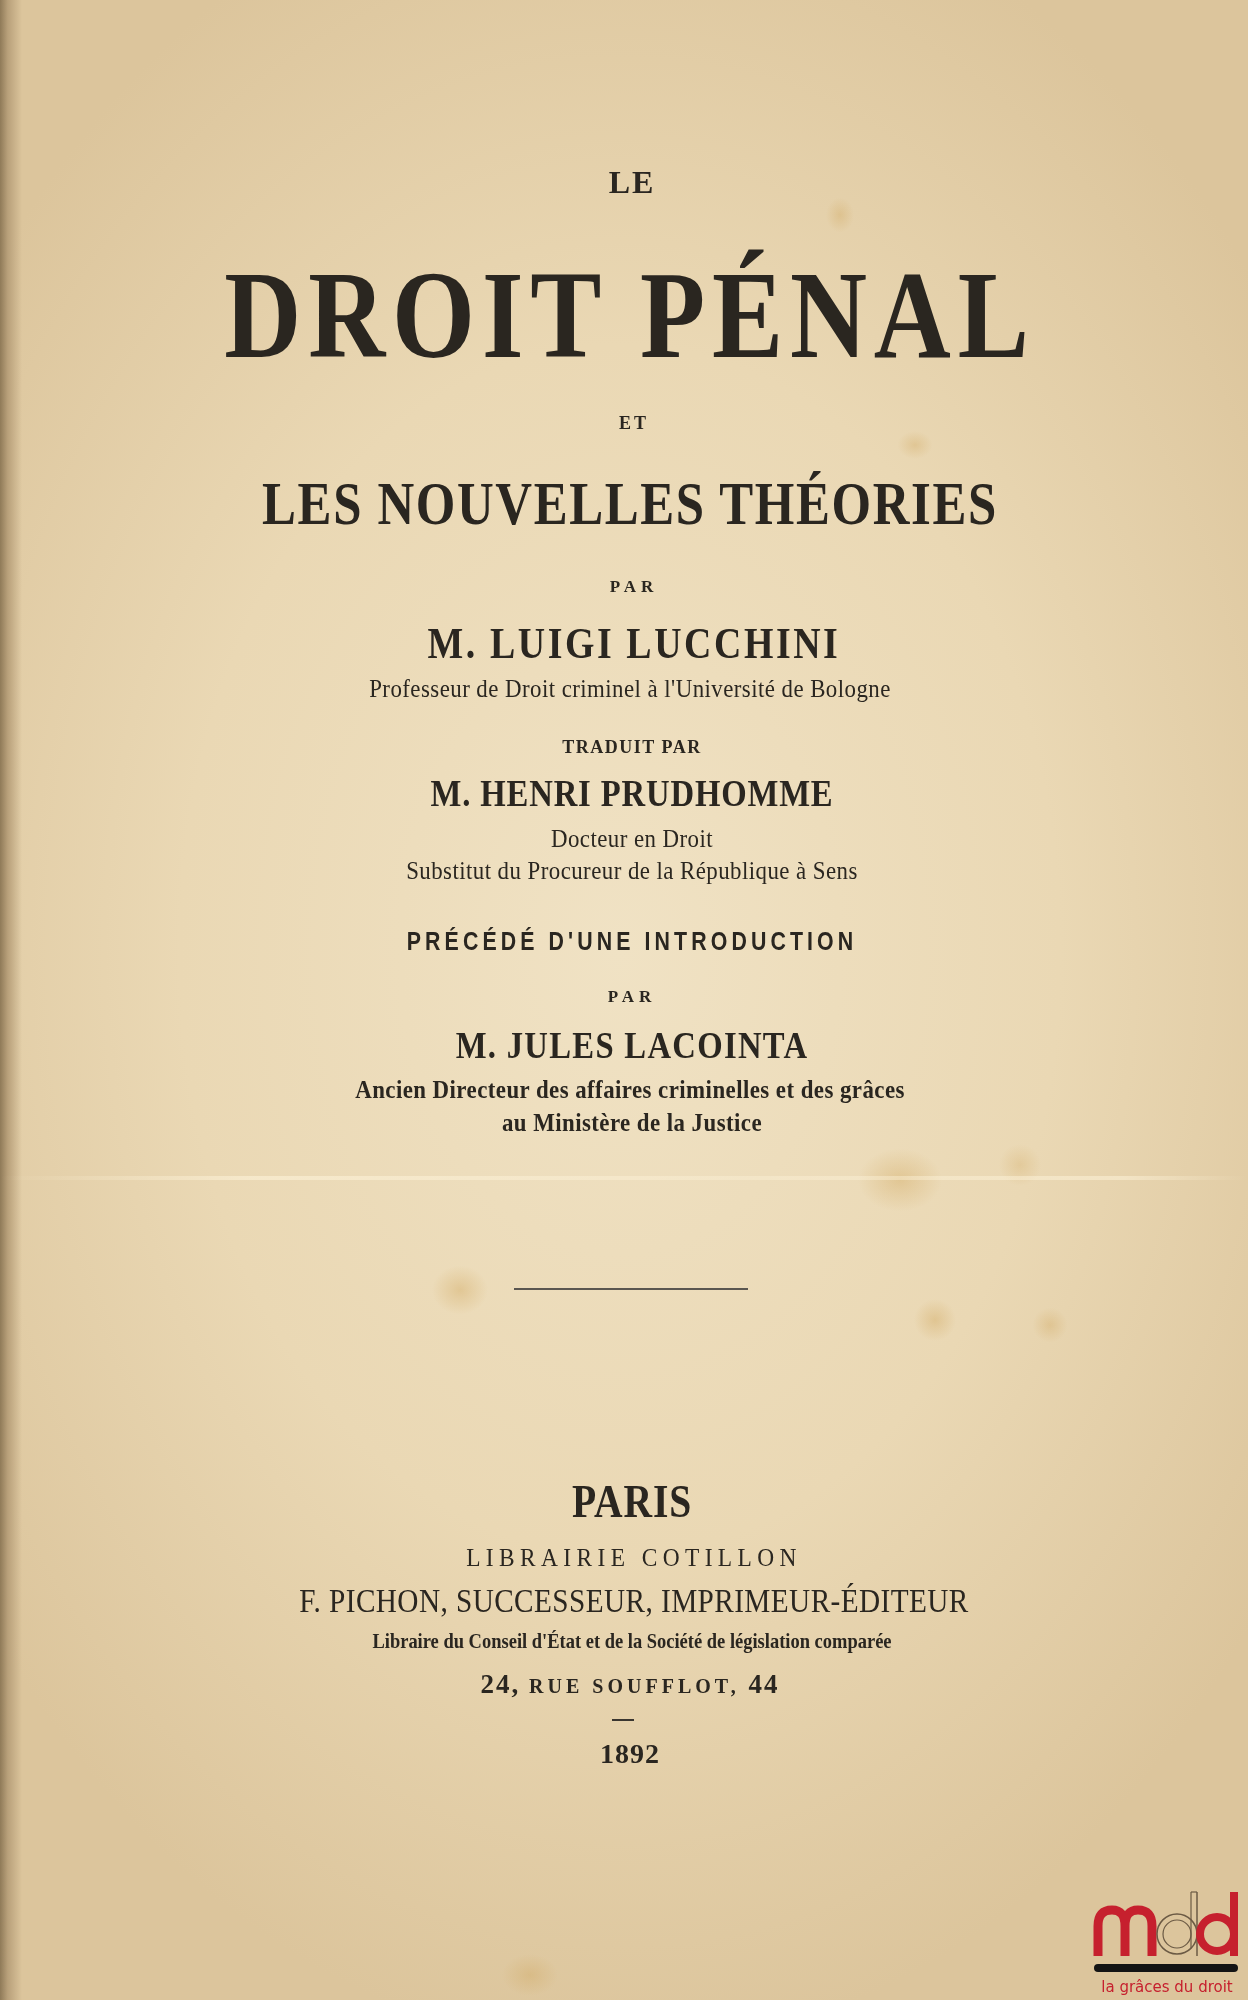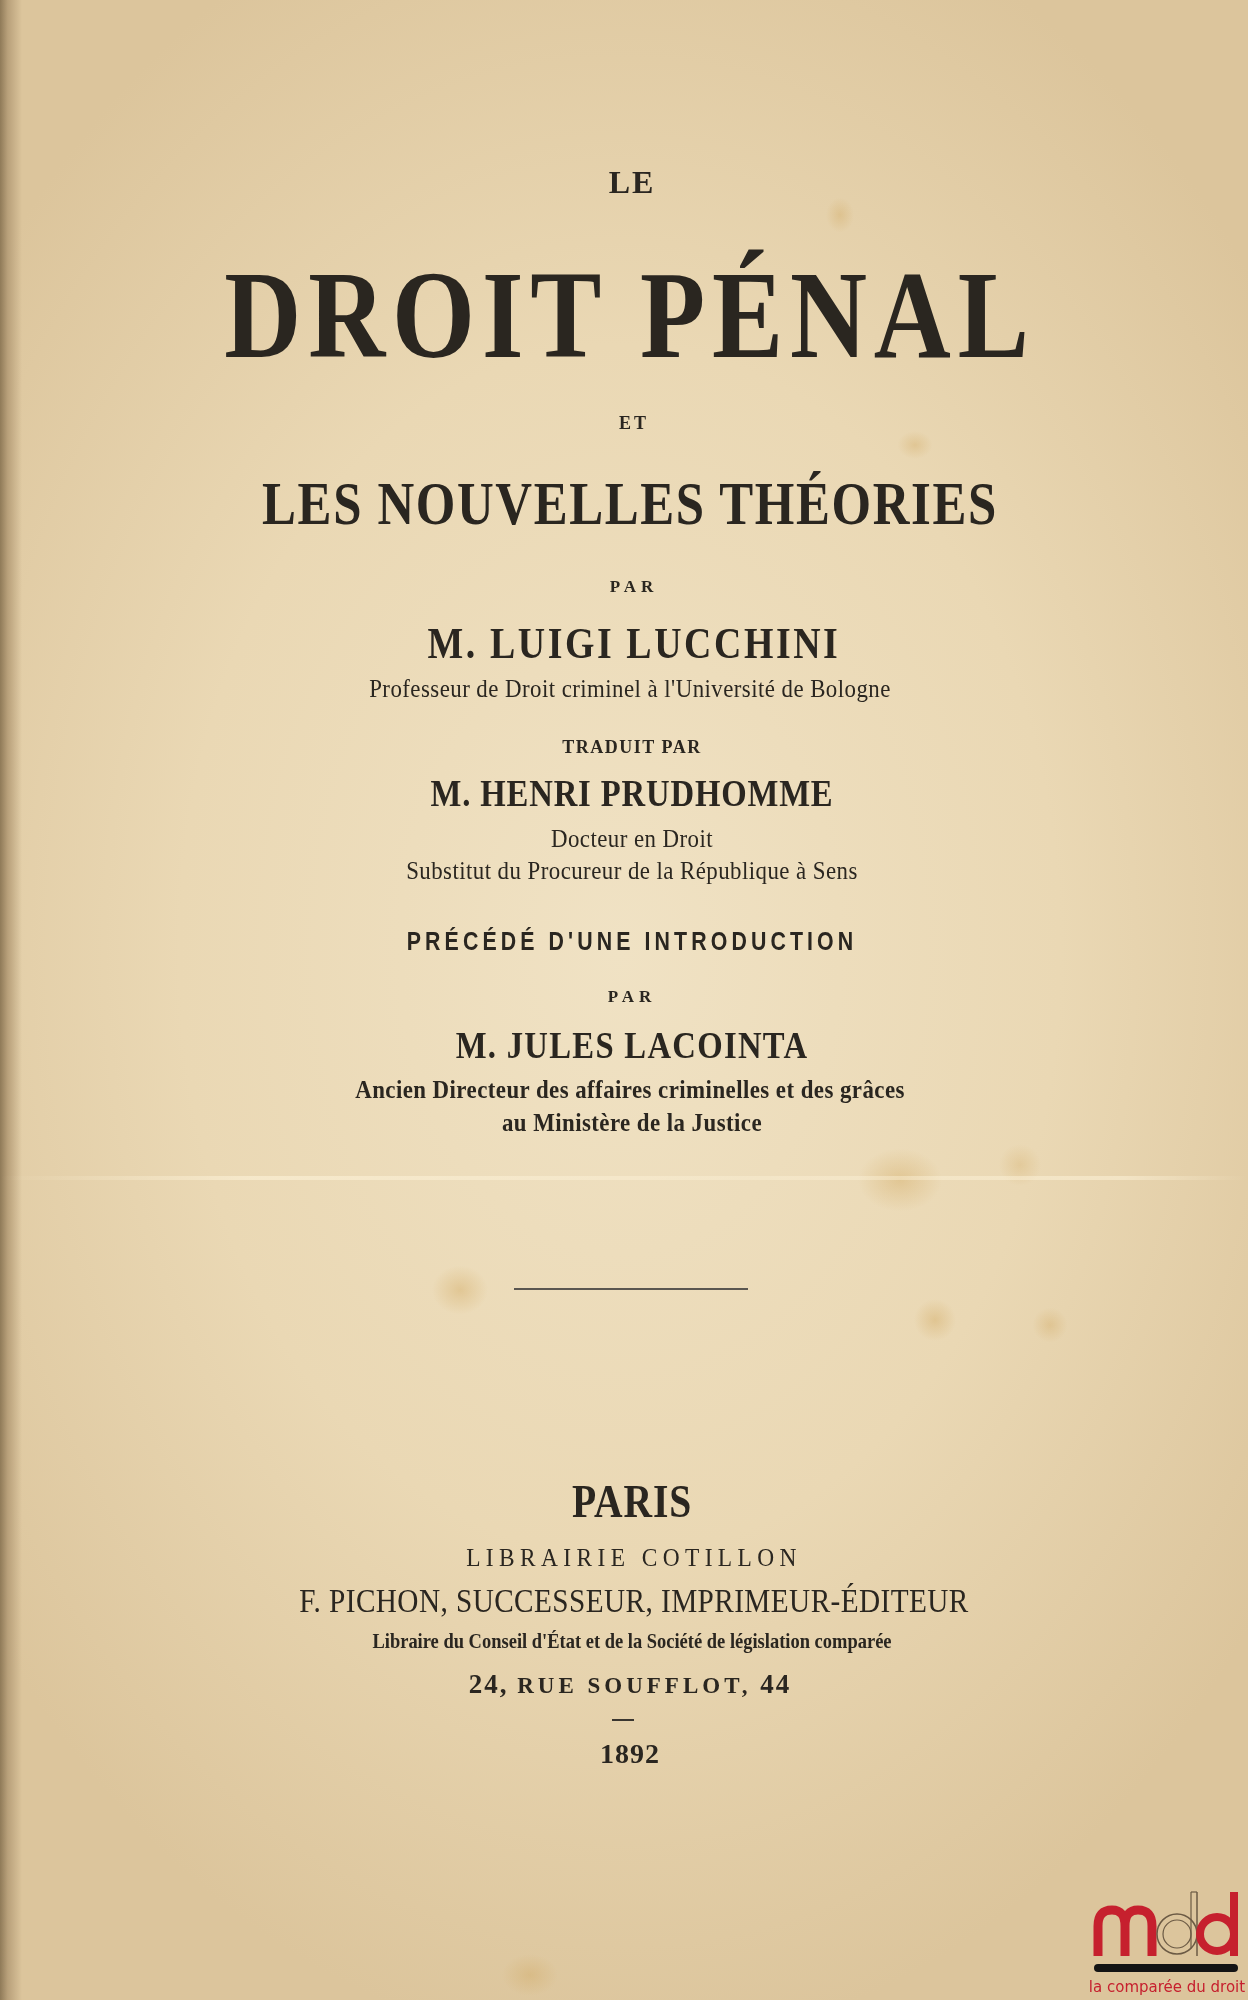--- a/index.html
+++ b/index.html
@@ -152,21 +152,21 @@
       top: 1630px; left: 8px;
       font-size: 22px; font-weight: bold;
       transform: scaleX(0.84);
       transform-origin: 624px 0;
     }
     .address {
       top: 1671px; left: 6px;
       font-size: 27px; font-weight: bold;
       letter-spacing: 2px;
     }
-    .address .small-caps { font-size: 23px; letter-spacing: 4px; }
+    .address .small-caps { font-size: 20px; letter-spacing: 4px; }
     .short-rule {
       position: absolute;
       left: 612px;
       top: 1719px;
       width: 22px;
       height: 2px;
       background: #3a3630;
     }
     .year {
       top: 1740px; left: 6px;
@@ -254,16 +254,16 @@
       <circle cx="85" cy="46" r="20" fill="none" stroke="#6b5a44" stroke-width="1.5"></circle>
       <circle cx="85" cy="46" r="14" fill="none" stroke="#6b5a44" stroke-width="1.2"></circle>
       <line x1="105" y1="4" x2="105" y2="68" stroke="#6b5a44" stroke-width="1.5"></line>
       <line x1="99" y1="4" x2="99" y2="60" stroke="#6b5a44" stroke-width="1.2"></line>
       <line x1="99" y1="4" x2="105" y2="4" stroke="#6b5a44" stroke-width="1.2"></line>
 
       <circle cx="125" cy="46" r="17" fill="none" stroke="#c6202e" stroke-width="8"></circle>
       <line x1="142" y1="4" x2="142" y2="68" stroke="#c6202e" stroke-width="8"></line>
     </svg>
     <div class="watermark-bar"></div>
-    <div class="watermark-tagline">la comparée du droit</div>
+    <div class="watermark-tagline">la grâces du droit</div>
   </div>
 
 </div>
 
 </body></html>

